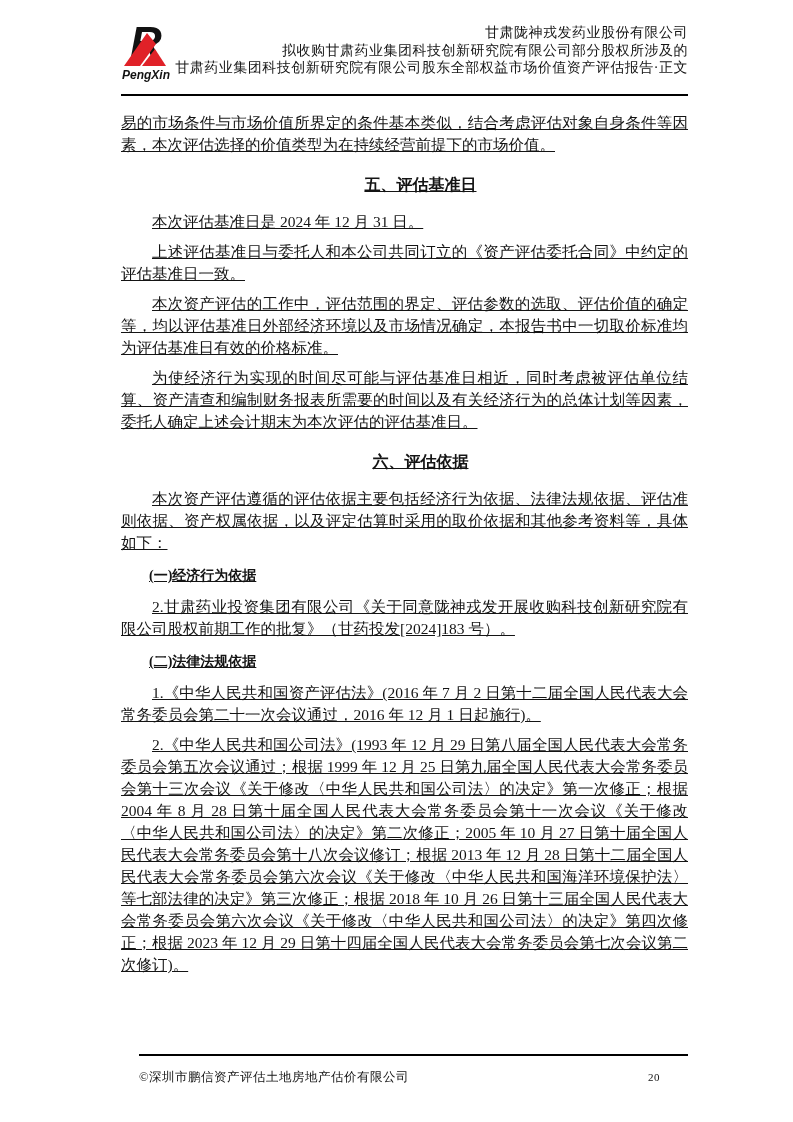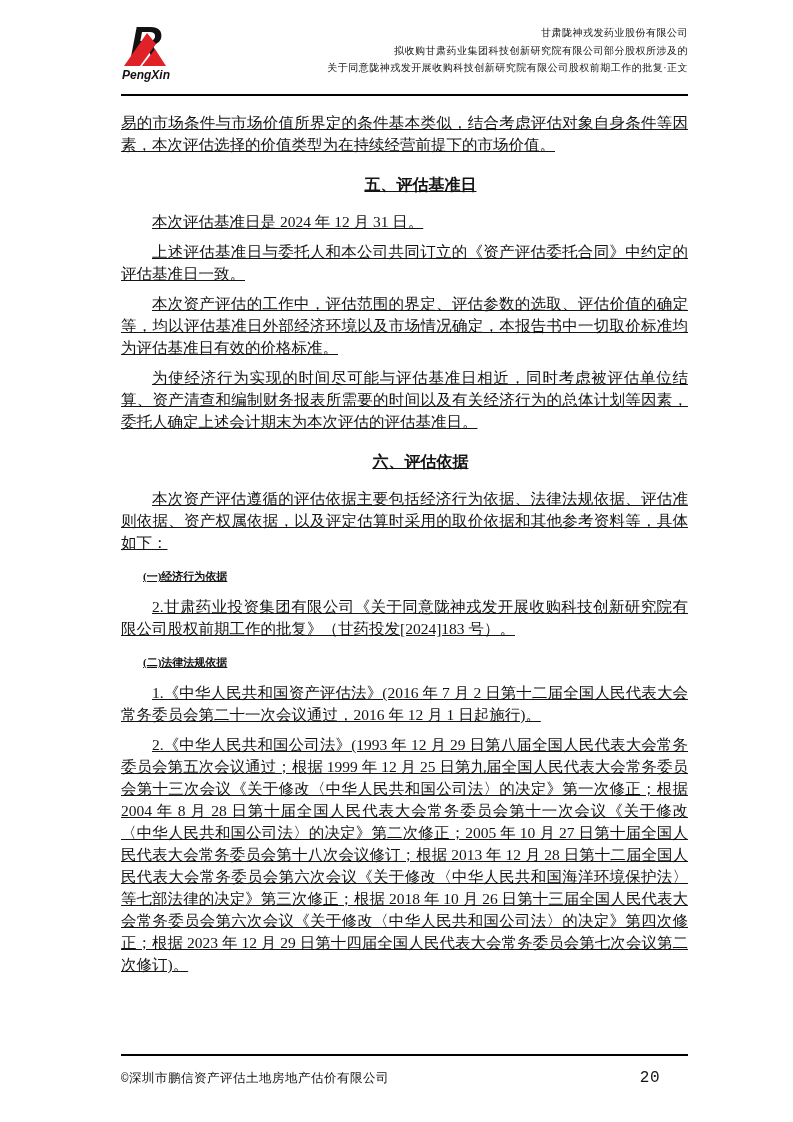--- a/index.html
+++ b/index.html
@@ -18,21 +18,21 @@
   
   .hdr{
     display:flex;
     align-items:flex-start;
     padding-top:20px;
   }
   .logo{flex:0 0 auto;width:50px;}
   .hdr-lines{
     flex:1 1 auto;
     text-align:right;
-    font-size:10px;
+    font-size:14px;
     line-height:17.5px;
     letter-spacing:0.5px;
     padding-top:4px;
   }
   .hdr-rule{
     border:none;
     border-top:2px solid #000;
     margin:8px 0 0 0;
   }
   
@@ -50,47 +50,46 @@
   }
   .doc p.cont{text-indent:0;}
   .doc h3{
     font-size:16px;
     font-weight:bold;
     margin:18px 0 15px 0;
     text-indent:2em;
     text-align:center;
   }
   .doc h4{
-    font-size:11px;
+    font-size:14px;
     font-weight:bold;
     margin:11px 0 9px 0;
     text-indent:2em;
   }
   
   .ftr{
     position:absolute;
-    left:121px;right:105px;
+    left:139px;right:105px;
     top:1054px;
-    font-family:Liberation Mono, monospace;
   }
   .ftr-rule{
     border:none;
     border-top:2px solid #000;
     margin:0;
   }
   .ftr-row{
     display:flex;
     justify-content:space-between;
     align-items:baseline;
     padding-top:13px;
     font-size:12.5px;
     letter-spacing:0.5px;
   }
   .page-num{
-    font-size:16px;
+    font-size:11px;
     padding-right:28px;
   }
 </style>
 </head>
 <body>
 
 <div class="page">
   <div class="content">
 
     <header class="hdr">
@@ -98,21 +97,21 @@
         <svg width="50" height="62" viewBox="0 0 50 62">
           <text x="9" y="38" font-family="Liberation Sans, sans-serif" font-weight="bold" font-style="italic" font-size="44" fill="#121212">R</text>
           <polygon points="3,46 26,13 35,24 19,46" fill="#e02128"></polygon>
           <polygon points="21,46 34,29 45,46" fill="#e02128"></polygon>
           <text x="1" y="59" font-family="Liberation Sans, sans-serif" font-weight="bold" font-style="italic" font-size="12" fill="#121212">PengXin</text>
         </svg>
       </div>
       <div class="hdr-lines">
         <div>甘肃陇神戎发药业股份有限公司</div>
         <div>拟收购甘肃药业集团科技创新研究院有限公司部分股权所涉及的</div>
-        <div>关于同意陇神戎发开展收购科技创新研究院有限公司股权前期工作的批复·正文</div>
+        <div>甘肃药业集团科技创新研究院有限公司股东全部权益市场价值资产评估报告·正文</div>
       </div>
     </header>
 
     <hr class="hdr-rule">
 
     <main class="doc">
       <p class="cont">易的市场条件与市场价值所界定的条件基本类似，结合考虑评估对象自身条件等因素，本次评估选择的价值类型为在持续经营前提下的市场价值。</p>
 
       <h3>五、评估基准日</h3>
       <p>本次评估基准日是 2024 年 12 月 31 日。</p>

